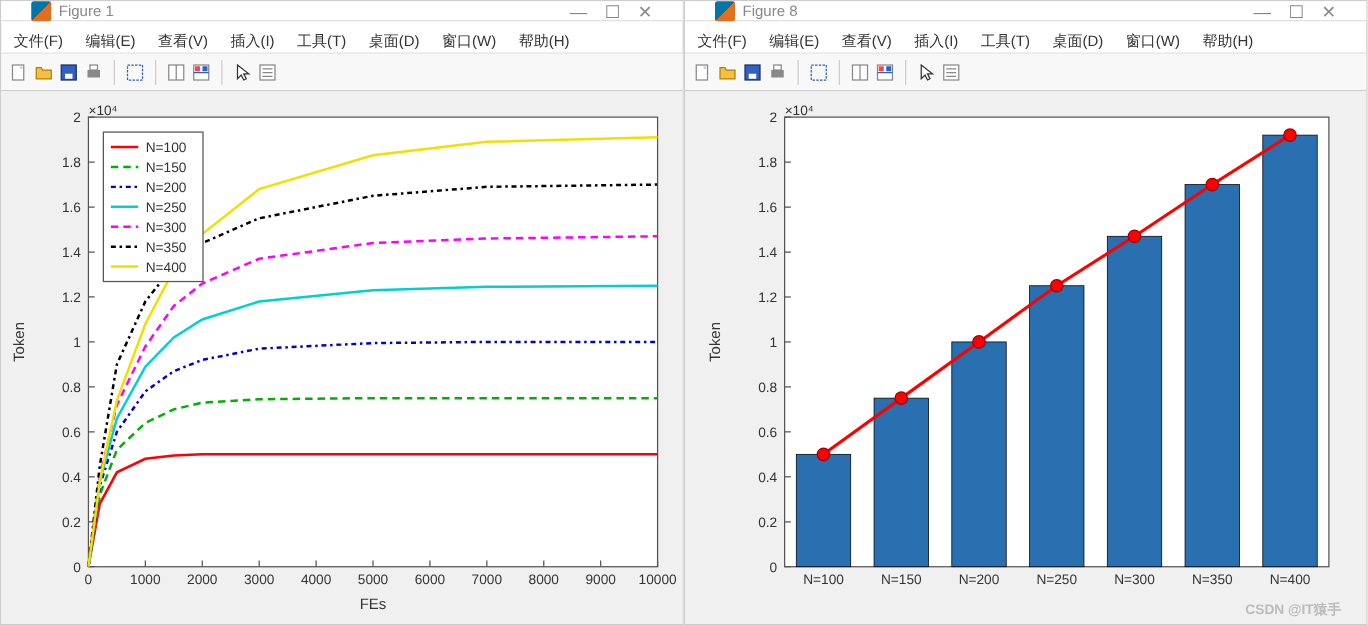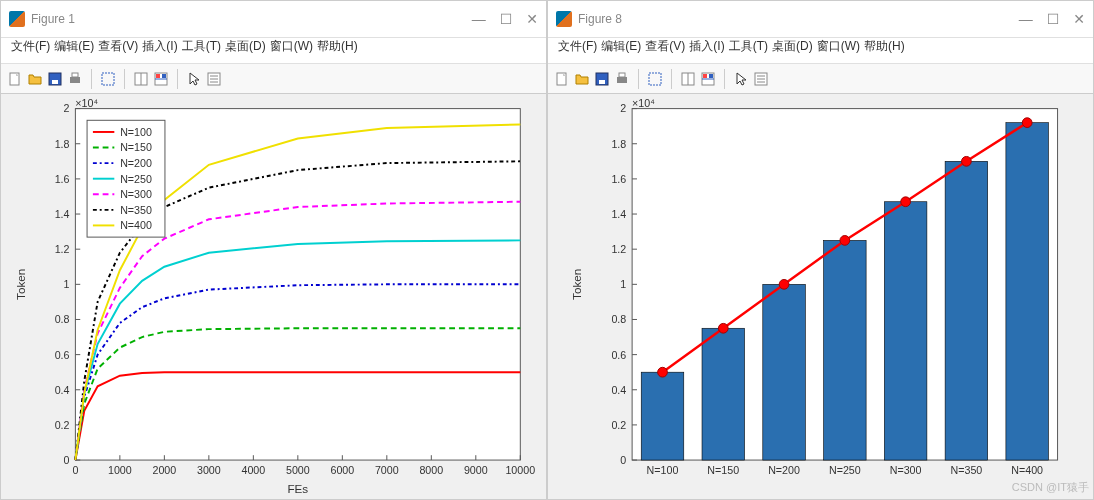--- a/index.html
+++ b/index.html
@@ -1,30 +1,30 @@
 <!DOCTYPE html>
 <html><head>
 <meta charset="utf-8">
 <style>
 * { margin: 0; padding: 0; box-sizing: border-box; }
 body { font-family: "Microsoft YaHei", Arial, sans-serif; font-size: 12px; background: #f0f0f0; width: 1094px; height: 500px; overflow: hidden; display: flex; }
 .figure-window { width: 547px; height: 500px; background: #fff; border: 1px solid #ccc; display: flex; flex-direction: column; position: relative; }
-.titlebar { height: 37px; background: #fff; display: flex; align-items: center; justify-content: space-between; padding: 0 8px; border-bottom: 1px solid #e0e0e0; }
+.titlebar { height: 16px; background: #fff; display: flex; align-items: center; justify-content: space-between; padding: 0 24px; border-bottom: 1px solid #e0e0e0; }
 .titlebar-left { display: flex; align-items: center; gap: 6px; color: #888; }
 .titlebar-logo { width: 16px; height: 16px; background: linear-gradient(135deg,#0076a8 50%,#e0701e 50%); border-radius: 2px; }
 .titlebar-buttons { display: flex; gap: 14px; color: #888; font-size: 14px; }
 .titlebar-buttons span { cursor: pointer; }
-.menubar { height: 26px; display: flex; align-items: flex-start; gap: 4px; padding: 0 10px; border-bottom: 1px solid #e0e0e0; font-size: 12px; color: #333; }
+.menubar { height: 26px; display: flex; align-items: flex-end; gap: 18px; padding: 0 10px; border-bottom: 1px solid #e0e0e0; font-size: 12px; color: #333; }
 .menubar span { cursor: pointer; }
 .toolbar { height: 30px; display: flex; align-items: center; gap: 4px; padding: 0 6px; border-bottom: 1px solid #ccc; background: #f8f8f8; }
 .toolbar-sep { width: 1px; height: 20px; background: #ccc; margin: 0 4px; }
 .tool-ico { width: 16px; height: 16px; display: inline-flex; align-items: center; justify-content: center; cursor: pointer; }
 .chart-area { flex: 1; position: relative; background: #f0f0f0; }
 .chart-svg { position: absolute; top: 0; left: 0; width: 100%; height: 100%; }
-.watermark { position: absolute; bottom: 4px; right: 4px; color: #bbb; font-size: 11px; }
+.watermark { position: absolute; bottom: 4px; right: 20px; color: #bbb; font-size: 11px; font-weight: bold; }
 </style>
 </head>
 <body>
 
 <div class="figure-window">
   <div class="titlebar">
     <div class="titlebar-left">
       <div class="titlebar-logo"></div>
       <span>Figure 1</span>
     </div>

